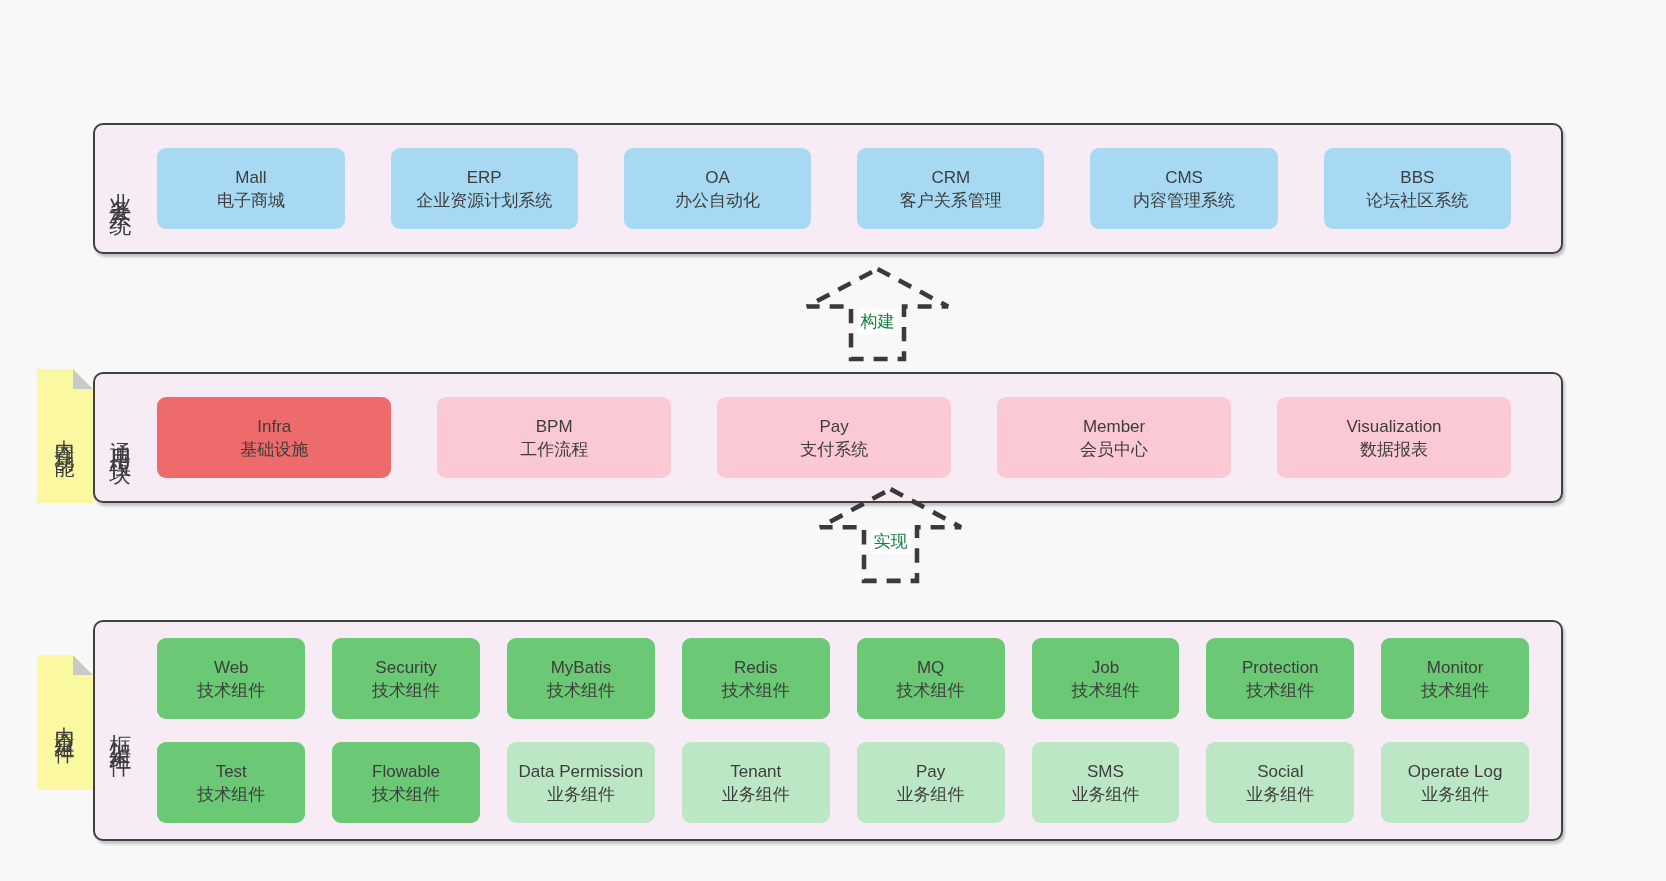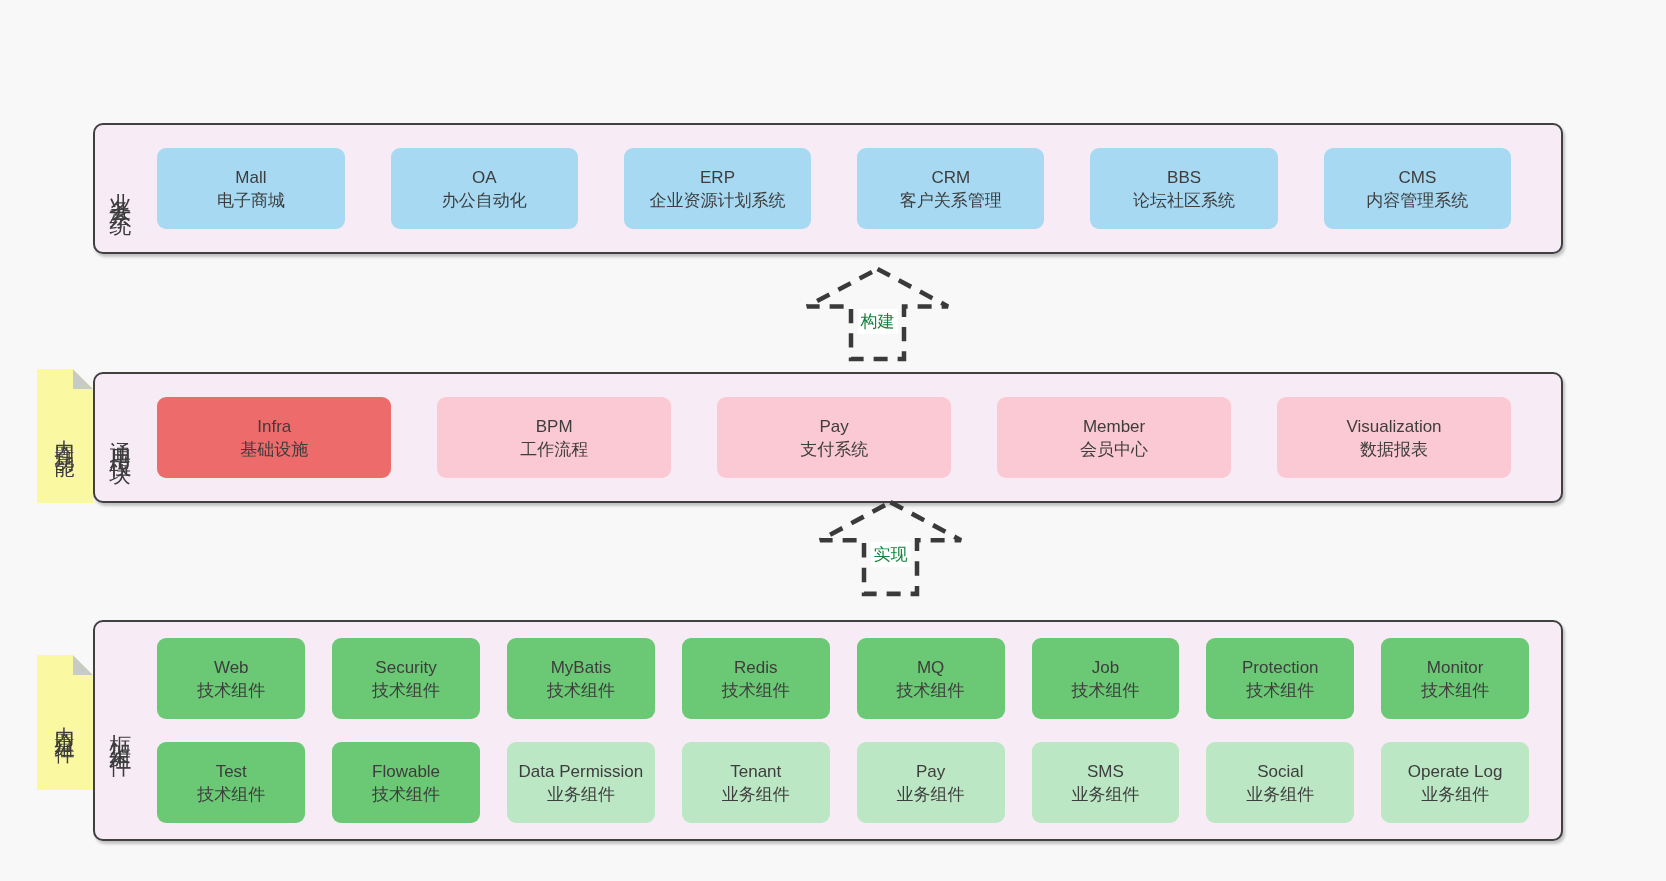--- a/index.html
+++ b/index.html
@@ -51,51 +51,51 @@
     font-size:20px;letter-spacing:6px;line-height:1;color:#3b3b3b;
   }
   .arrow{position:absolute;}
   .arrow svg{display:block;width:100%;height:100%;}
   .arrow path{fill:none;stroke:#3a3a3a;stroke-width:4.5;stroke-dasharray:14 10;}
   .arrow-label{
     position:absolute;left:50%;top:43px;transform:translateX(-50%);
     background:#ffffff;padding:1px 3px;font-size:17px;white-space:nowrap;color:#15803d;
   }
   #arrow-build{left:804px;top:266px;width:147px;height:96px;}
-  #arrow-implement{left:817px;top:499px;width:147px;height:98px;text-align:center;}
+  #arrow-implement{left:817px;top:486px;width:147px;height:98px;text-align:center;}
 </style>
 </head>
 <body>
 
 <div class="band" id="band-business">
   <div class="vlabel">业务系统</div>
   <div class="boxes">
     <div class="box blue">
       <span>Mall</span>
       <span>电子商城</span>
     </div>
     <div class="box blue">
+      <span>ERP</span>
+      <span>企业资源计划系统</span>
+    </div>
+    <div class="box blue">
       <span>OA</span>
       <span>办公自动化</span>
     </div>
     <div class="box blue">
-      <span>ERP</span>
-      <span>企业资源计划系统</span>
-    </div>
-    <div class="box blue">
       <span>CRM</span>
       <span>客户关系管理</span>
     </div>
     <div class="box blue">
+      <span>CMS</span>
+      <span>内容管理系统</span>
+    </div>
+    <div class="box blue">
       <span>BBS</span>
       <span>论坛社区系统</span>
-    </div>
-    <div class="box blue">
-      <span>CMS</span>
-      <span>内容管理系统</span>
     </div>
   </div>
 </div>
 
 <div class="arrow" id="arrow-build">
   <svg viewBox="0 0 147 95" preserveAspectRatio="none">
     <path d="M73.5 3 L144 40 L100 40 L100 92 L47 92 L47 40 L3 40 Z"></path>
   </svg>
   <span class="arrow-label">构建</span>
 </div>

